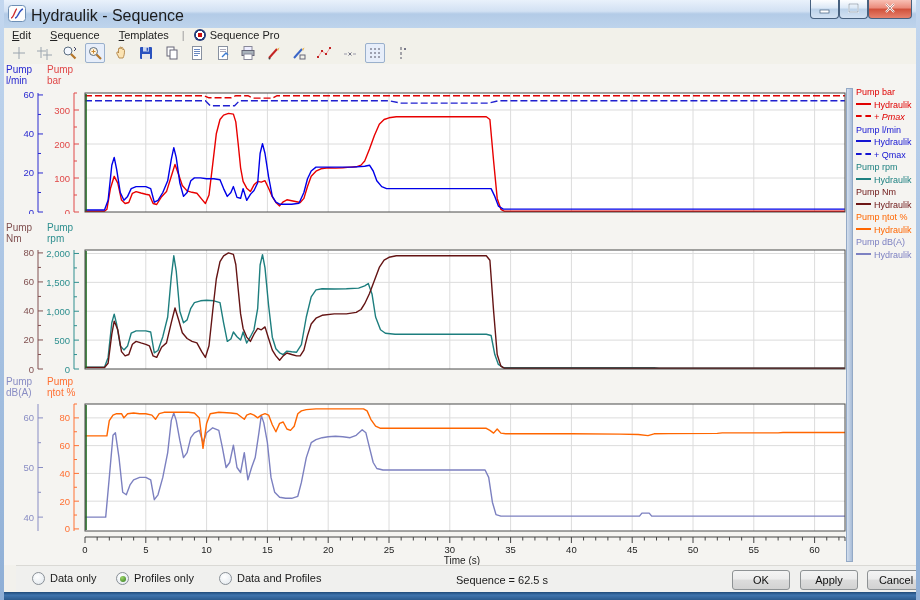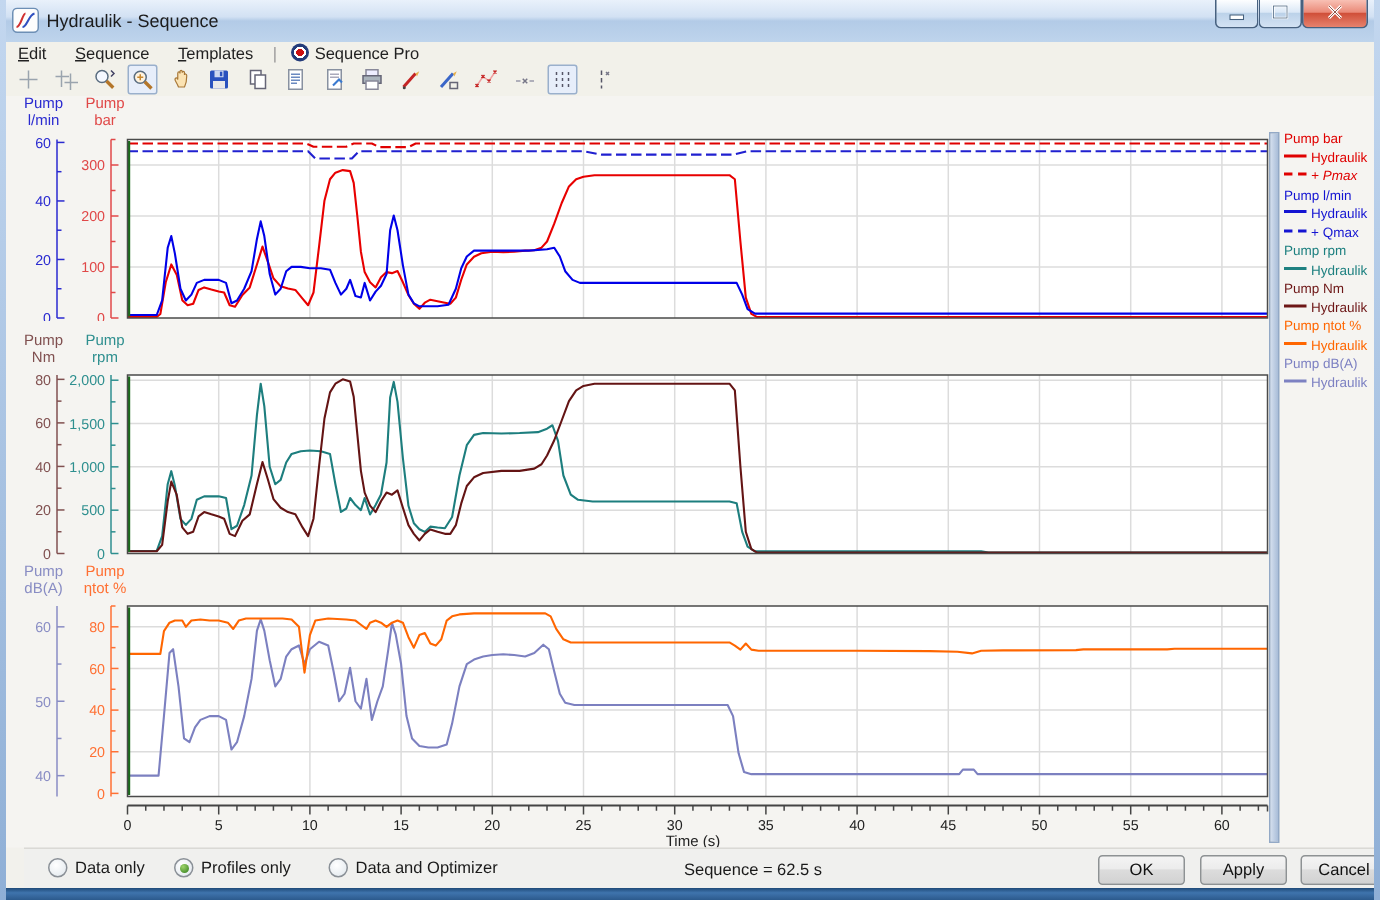--- a/index.html
+++ b/index.html
@@ -6,21 +6,21 @@
   .win{position:relative;width:920px;height:600px;font-family:"Liberation Sans",sans-serif;
        background:#f2f1ec;overflow:hidden;box-sizing:border-box;}
   svg text{font-family:"Liberation Sans",sans-serif;}
   
   .titlebar{position:absolute;left:0;top:0;right:0;height:28px;
     background:linear-gradient(180deg,#e9f1fb 0%,#d2e1f3 40%,#b3cbe7 50%,#bed4ec 100%);
     border-bottom:1px solid #89a6c9;}
   .edge{position:absolute;top:0;width:4px;height:600px;background:linear-gradient(180deg,#c3d7ef,#8fafd6);z-index:5;}
   .edgeL{left:0}.edgeR{right:0}
   .appicon{position:absolute;left:8px;top:5px;width:18px;height:17px;}
-  .title{position:absolute;left:31px;top:7px;font-size:12px;color:#1c1c1c;}
+  .title{position:absolute;left:31px;top:7px;font-size:16px;color:#1c1c1c;}
   .winbtns{position:absolute;right:8px;top:0;height:19px;}
   .wb{display:inline-block;vertical-align:top;width:29px;height:19px;margin-left:0;
     border:1px solid #47617f;border-top:none;border-radius:0 0 4px 4px;
     background:linear-gradient(180deg,#fdfeff,#dbe8f6 45%,#bcd2e9 50%,#d3e2f3);box-sizing:border-box;}
   .wb.close{width:44px;background:linear-gradient(180deg,#f8c0b4,#ea8a79 45%,#d0503a 50%,#e7826d);}
   .wb svg{display:block;margin:0 auto;}
   
   .menubar{position:absolute;left:4px;right:4px;top:28px;height:14px;background:#f2f1ea;font-size:11px;}
   .mi{display:inline-block;padding:1px 8px 1px 8px;color:#222;cursor:default;text-align:right;}
   .mi::first-letter{text-decoration:underline;}
@@ -29,21 +29,21 @@
   .mi.opt::first-letter{text-decoration:none;}
   .opticon{display:inline-block;vertical-align:-2px;width:12px;height:12px;border-radius:50%;margin-right:4px;
     background:radial-gradient(circle at 50% 50%, #cc1010 0 2.5px, #ffffff 2.5px 4px, #243c7a 4px 6px);}
   
   .toolbar{position:absolute;left:4px;right:4px;top:42px;height:22px;background:#f2f1ea;border-bottom:1px solid #d9d7cc;padding-left:4px;}
   .tb{display:inline-block;vertical-align:top;width:20px;height:20px;margin:1px 0 0 1px;border:1px solid transparent;border-radius:2px;box-sizing:border-box;text-align:center;}
   .tb svg{margin-top:1px;}
   .tb.pressed{border:1px solid #9ab0cc;background:#e7eefa;}
   
   .client{position:absolute;left:4px;right:4px;top:64px;height:501px;background:#f5f4f1;}
-  .axt{position:absolute;width:46px;text-align:center;font-size:10px;line-height:11px;}
+  .axt{position:absolute;width:46px;font-size:10px;line-height:11px;}
   .chart-svg{position:absolute;left:0;}
   .splitter{position:absolute;left:846px;top:88px;width:7px;height:474px;
     background:linear-gradient(90deg,#d4dfee,#a9bdd8);border:1px solid #93a9c6;box-sizing:border-box;}
   .legend{position:absolute;left:856px;top:86px;width:62px;font-size:9px;line-height:12.5px;}
   .lg-title{white-space:nowrap;}
   .lg-row{white-space:nowrap;}
   .lg-line{display:inline-block;width:15px;vertical-align:3px;border-top:2px solid #000;margin-right:3px;}
   
   .footer{position:absolute;left:16px;right:4px;top:565px;height:27px;background:#f0f0ee;border-top:1px solid #dad9d5;}
   .radio-item{position:absolute;top:6px;height:15px;font-size:11px;color:#1a1a1a;white-space:nowrap;}
@@ -446,20 +446,20 @@
       <div class="lg-row"><span class="lg-line" style="border-top-style: solid; border-top-color: rgb(109, 22, 22);"></span><span style="color: rgb(109, 22, 22);">Hydraulik</span></div>
       <div class="lg-title" style="color: rgb(255, 102, 0);">Pump ηtot %</div>
       <div class="lg-row"><span class="lg-line" style="border-top-style: solid; border-top-color: rgb(255, 102, 0);"></span><span style="color: rgb(255, 102, 0);">Hydraulik</span></div>
       <div class="lg-title" style="color: rgb(125, 129, 194);">Pump dB(A)</div>
       <div class="lg-row"><span class="lg-line" style="border-top-style: solid; border-top-color: rgb(125, 129, 194);"></span><span style="color: rgb(125, 129, 194);">Hydraulik</span></div>
     </div>
 
   <div class="footer">
     <div class="radio-item" style="left:16px"><span class="rdot"></span><span>Data only</span></div>
     <div class="radio-item sel" style="left:100px"><span class="rdot"></span><span>Profiles only</span></div>
-    <div class="radio-item" style="left:203px"><span class="rdot"></span><span>Data and Optimizer</span></div>
+    <div class="radio-item" style="left:203px"><span class="rdot"></span><span>Data and Profiles</span></div>
     <div class="seq">Sequence = 62.5 s</div>
     <button class="btn" style="left:716px">OK</button>
     <button class="btn" style="left:784px">Apply</button>
     <button class="btn" style="left:851px">Cancel</button>
   </div>
   <div class="bottomedge"></div>
 </div>
 
 </body></html>

